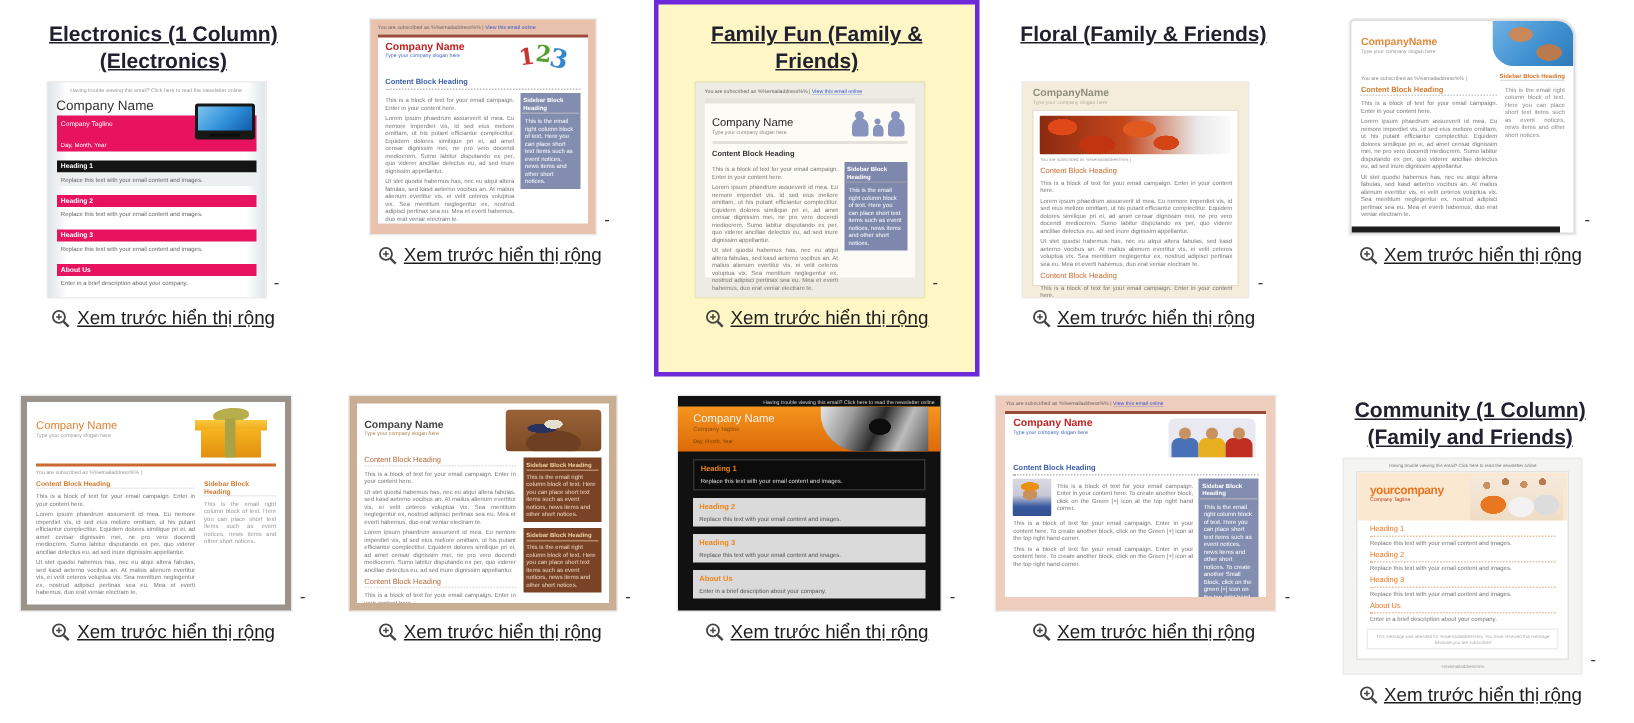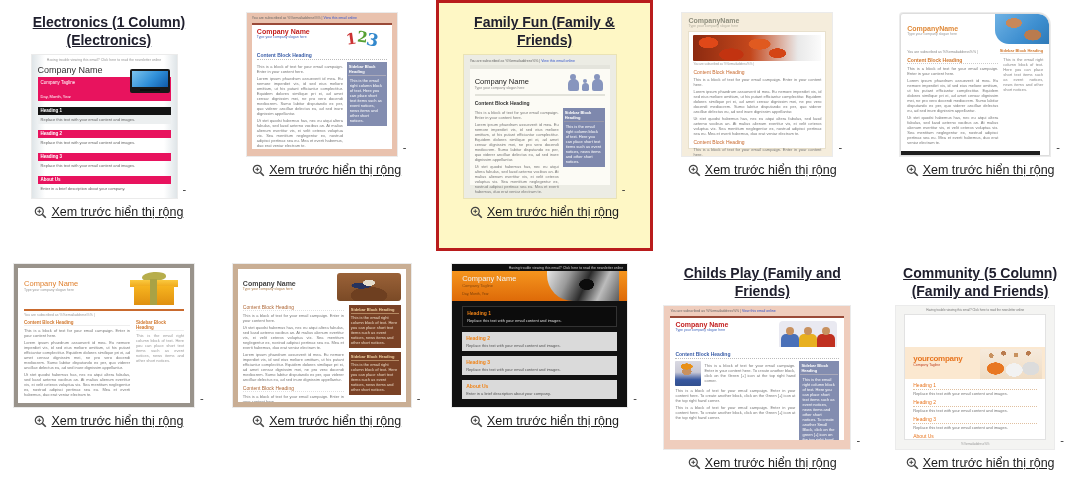--- a/index.html
+++ b/index.html
@@ -10,21 +10,21 @@
   }
   .grid {
     display:grid; width:1089px;
     grid-template-columns:repeat(5,1fr);
     grid-template-rows:251px 231px;
   }
   .cell {
     position:relative; display:flex; flex-direction:column; align-items:center;
     padding-top:13px;
   }
-  .cell.selected { background:#FEF7C5; border:3px solid #b91c1c; padding-top:10px;align-items:center; }
+  .cell.selected { background:#FEF7C5; border:3px solid #6d28d9; padding-top:10px;align-items:center; }
   .title {
     display:block; font-size:14px; font-weight:bold; color:#20202E;
     text-decoration:underline; text-align:center; line-height:18px;
     margin:0 10px 6px; min-height:36px; cursor:pointer;
   }
   .thumb-row { display:flex; align-items:flex-end; }
   .dash { font-size:11px; color:#333; margin-left:6px; margin-bottom:3px; }
   .preview { display:flex; align-items:center; gap:4px; margin-top:7px; cursor:pointer; }
   .plink { font-size:12.5px; color:#1d1d1d; text-decoration:underline; }
   .zoom-ico { display:inline-flex; }
@@ -208,21 +208,21 @@
       radial-gradient(ellipse 10px 5px at 45% 22%, #E89018 0 60%, transparent 62%),
       radial-gradient(ellipse 8px 6px at 45% 42%, #C8915F 0 60%, transparent 62%),
       linear-gradient(180deg,#D9D9E2 0%,#C9C9D6 45%,#3858A0 75%,#32508F 100%); }
 
   
   .th-cm { width:158px; background:#F4F4F2; padding:2px 8px; }
   .cm-top { font-size:3px; color:#777; text-align:center; white-space:nowrap; overflow:hidden; }
   .cm-card { background:#fff; border:1px solid #e2e2e2; margin-top:2px; height:126px; overflow:hidden;
              padding-bottom:2px; }
   .cm-head { display:flex; justify-content:space-between; background:#FBE8D0; height:32px;
-             padding:7px 3px 0 8px;margin-top:32px; }
+             padding:7px 3px 0 8px; }
   .cm-name { font-size:8px; font-weight:bold; color:#E87722; letter-spacing:-0.3px; }
   .cm-tag { font-size:3.5px; color:#C04020; }
   .cm-img { width:62px; height:30px; align-self:flex-end; border-radius:2px 2px 0 0;
     background:
       radial-gradient(circle 4px at 18% 22%, #C8915F 0 60%, transparent 62%),
       radial-gradient(circle 4px at 38% 14%, #B97B4E 0 60%, transparent 62%),
       radial-gradient(circle 4px at 58% 20%, #C8915F 0 60%, transparent 62%),
       radial-gradient(circle 4px at 78% 14%, #B97B4E 0 60%, transparent 62%),
       radial-gradient(ellipse 14px 10px at 25% 65%, #E87722 0 60%, transparent 62%),
       radial-gradient(ellipse 14px 11px at 55% 70%, #f2f2f2 0 60%, transparent 62%),
@@ -360,20 +360,21 @@
             <line x1="8.4" y1="8.4" x2="11.8" y2="11.8" stroke="#444" stroke-width="1.6"></line>
             <line x1="3.4" y1="5.3" x2="7.2" y2="5.3" stroke="#444" stroke-width="1"></line>
             <line x1="5.3" y1="3.4" x2="5.3" y2="7.2" stroke="#444" stroke-width="1"></line>
           </svg>
         </span>
       <a class="plink">Xem trước hiển thị rộng</a>
     </div>
   </div>
 
   <div class="cell">
+    <a class="title">Floral (Family &amp; Friends)</a>
     <div class="thumb-row">
       <div class="thumb th-fl">
         <div class="fl-name">CompanyName</div>
         <div class="fl-tag">Type your company slogan here</div>
         <div class="fl-card">
           <div class="fl-img"></div>
           <div class="fl-cap">You are subscribed as %%emailaddress%% |</div>
           <div class="fl-chead">Content Block Heading</div>
           <p class="p4">This is a block of text for your email campaign. Enter in your content here.</p>
           <p class="p4">Lorem ipsum phaedrum assueverit id mea. Eu nemore imperdiet vis, id sed eius meliore omittam, ut his putant efficiantur complectitur. Equidem dolores similique pri ei, ad amet censar dignissim mei, ne pro vero docendi mediocrem. Sumo labitur disputando ex per, quo viderer ancillae delectus eu, ad sed inure dignissim appellantur.</p>
@@ -569,21 +570,20 @@
             <line x1="8.4" y1="8.4" x2="11.8" y2="11.8" stroke="#444" stroke-width="1.6"></line>
             <line x1="3.4" y1="5.3" x2="7.2" y2="5.3" stroke="#444" stroke-width="1"></line>
             <line x1="5.3" y1="3.4" x2="5.3" y2="7.2" stroke="#444" stroke-width="1"></line>
           </svg>
         </span>
       <a class="plink">Xem trước hiển thị rộng</a>
     </div>
   </div>
 
   <div class="cell">
-    <a class="title">Childs Play (Family and Friends)</a>
     <div class="thumb-row">
       <div class="thumb th-cp2">
         <div class="cp-top"><span>You are subscribed as %%emailaddress%% |</span> <span class="blue-link">View this email online</span></div>
         <div class="cp2-card">
           <div class="cp-head">
             <div>
               <div class="cp-name">Company Name</div>
               <div class="cp-tag">Type your company slogan here</div>
             </div>
             <div class="cp2-kids">
@@ -618,21 +618,21 @@
             <line x1="8.4" y1="8.4" x2="11.8" y2="11.8" stroke="#444" stroke-width="1.6"></line>
             <line x1="3.4" y1="5.3" x2="7.2" y2="5.3" stroke="#444" stroke-width="1"></line>
             <line x1="5.3" y1="3.4" x2="5.3" y2="7.2" stroke="#444" stroke-width="1"></line>
           </svg>
         </span>
       <a class="plink">Xem trước hiển thị rộng</a>
     </div>
   </div>
 
   <div class="cell">
-    <a class="title">Community (5 Column) (Family and Friends)</a>
+    <a class="title">Community (1 Column) (Family and Friends)</a>
     <div class="thumb-row">
       <div class="thumb th-cm">
         <div class="cm-top">Having trouble viewing this email? Click here to read the newsletter online</div>
         <div class="cm-card">
           <div class="cm-head">
             <div>
               <div class="cm-name">yourcompany</div>
               <div class="cm-tag">Company Tagline</div>
             </div>
             <div class="cm-img"></div>

